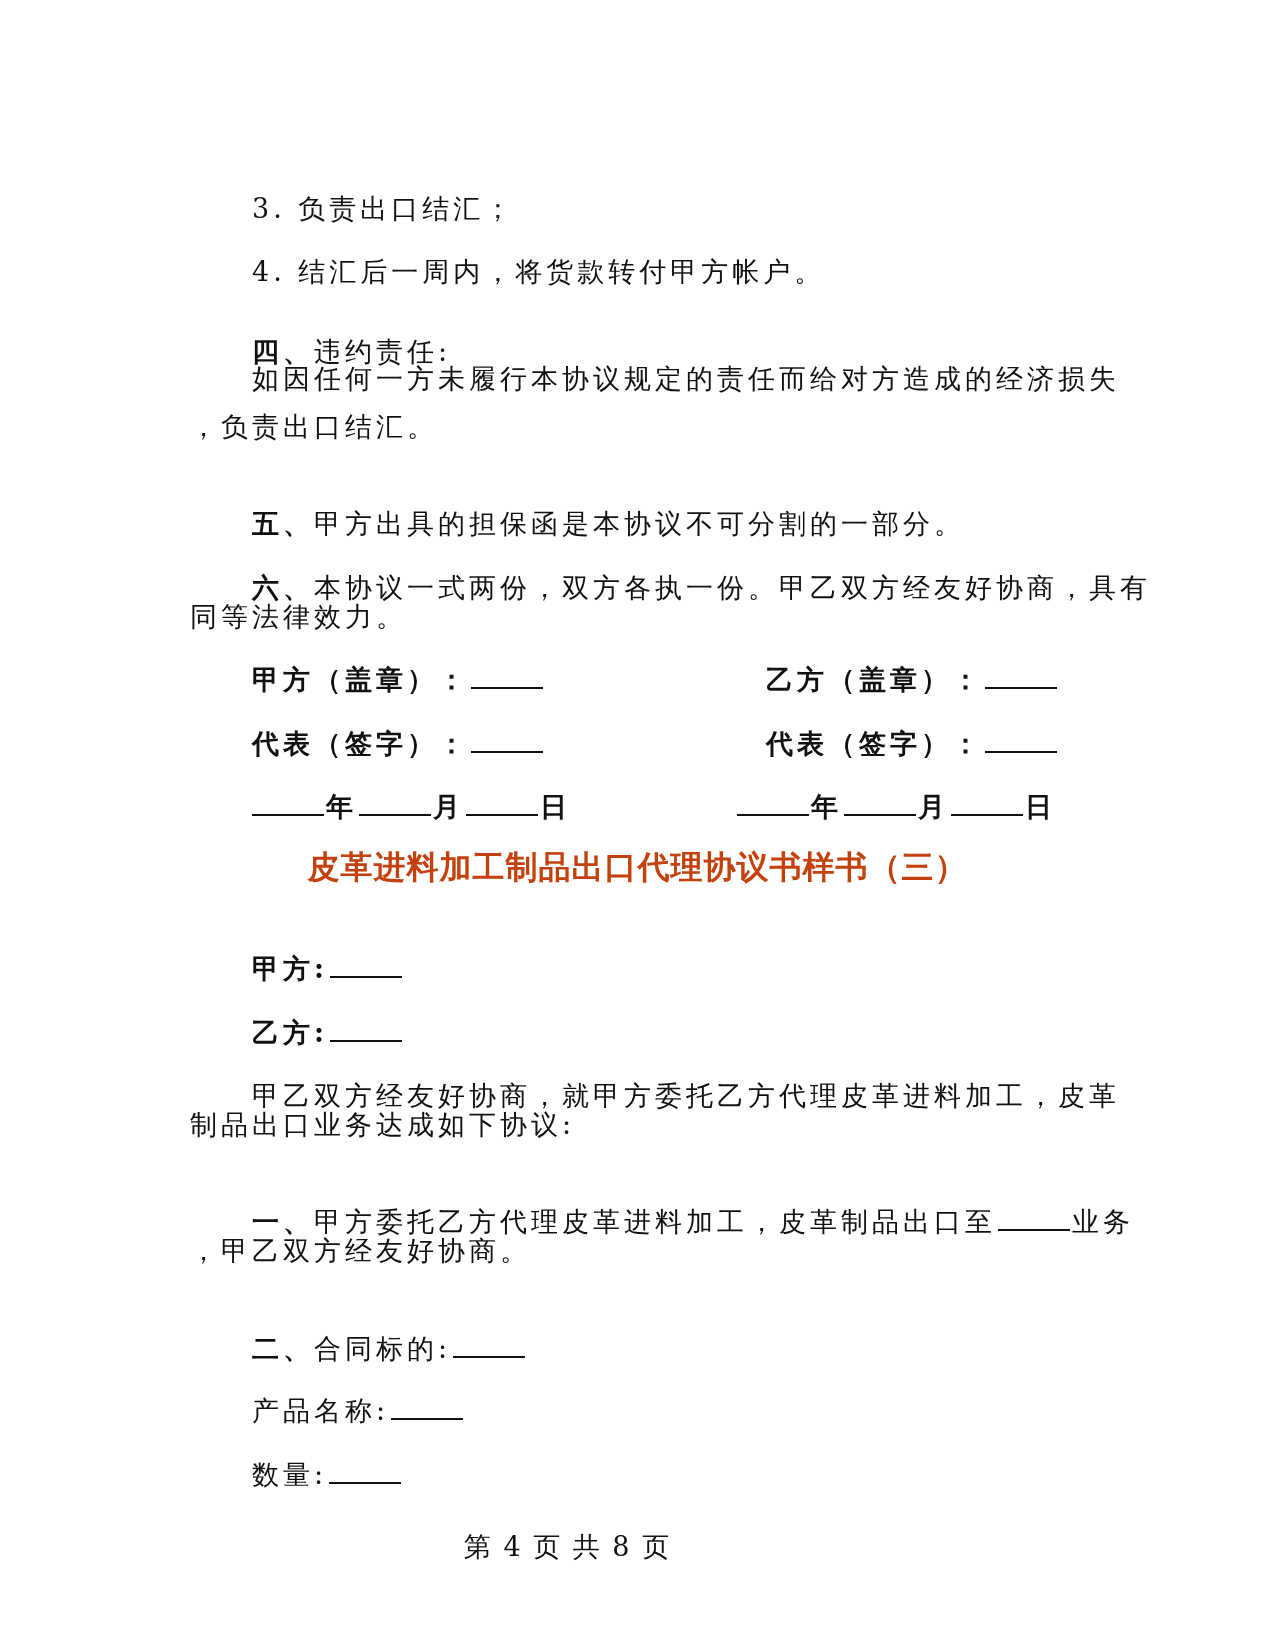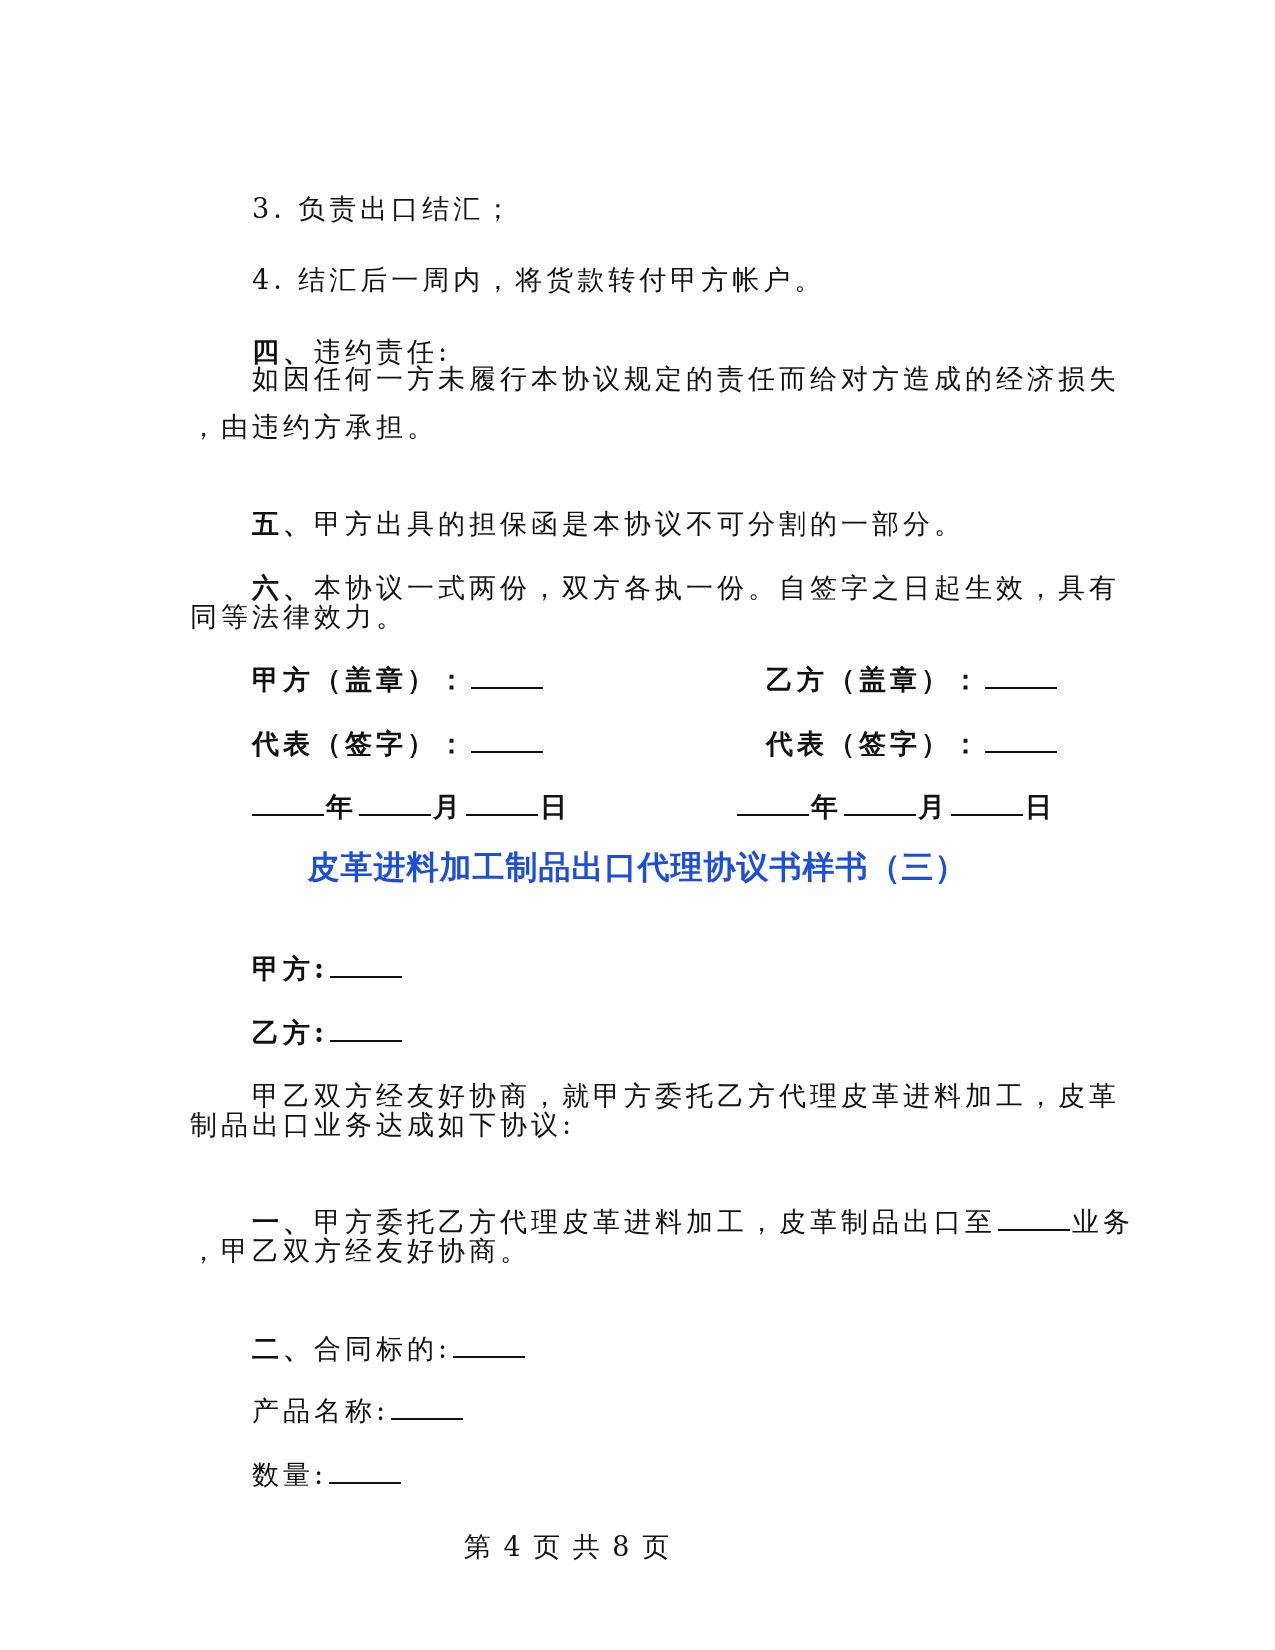--- a/index.html
+++ b/index.html
@@ -3,44 +3,44 @@
 <meta charset="utf-8">
 <style>
   html, body { margin: 0; padding: 0; background: #ffffff; }
   body { width: 1275px; height: 1650px; position: relative; overflow: hidden;
          font-family: "DejaVu Serif", "Liberation Serif", serif; color: #111; }
   .line { position: absolute; left: 190px; font-size: 27px; line-height: 36px; white-space: nowrap; letter-spacing: 4px; }
   .ind { left: 252px; margin-top: 34px; }
   .b { font-weight: bold; }
   .blank { display: inline-block; width: 72px; border-bottom: 2px solid #111; height: 22px; vertical-align: baseline; margin: 0 2px; }
   .title { position: absolute; left: 0; width: 1275px; text-align: center; font-size: 32px; line-height: 40px;
-           color: #1d4ed8; font-family: "DejaVu Sans", "Liberation Sans", sans-serif; font-weight: bold; letter-spacing: 1px; }
+           color: #c2410c; font-family: "DejaVu Sans", "Liberation Sans", sans-serif; font-weight: bold; letter-spacing: 1px; }
   .footer { position: absolute; left: 0; width: 1135px; text-align: center; font-size: 27px; line-height: 36px; letter-spacing: 2px; }
   .sig { position: absolute; font-size: 27px; line-height: 36px; white-space: nowrap; letter-spacing: 4px; font-weight: bold; }
 </style>
 </head>
 <body>
 
 <div>
 
   <div class="line ind" style="top:157px">3. 负责出口结汇；</div>
-  <div class="line ind" style="top:228px">4. 结汇后一周内，将货款转付甲方帐户。</div>
+  <div class="line ind" style="top:220px">4. 结汇后一周内，将货款转付甲方帐户。</div>
 
   <div class="line ind" style="top:300px">
     <span class="b">四、</span><span>违约责任:</span>
   </div>
   <div class="line ind" style="top:327px">如因任何一方未履行本协议规定的责任而给对方造成的经济损失</div>
-  <div class="line" style="top:409px">，由违约方承担。</div>
+  <div class="line" style="top:409px">，负责出口结汇。</div>
 
   <div class="line ind" style="top:472px">
     <span class="b">五、</span><span>甲方出具的担保函是本协议不可分割的一部分。</span>
   </div>
 
   <div class="line ind" style="top:536px">
-    <span class="b">六、</span><span>本协议一式两份，双方各执一份。自签字之日起生效，具有</span>
+    <span class="b">六、</span><span>本协议一式两份，双方各执一份。甲乙双方经友好协商，具有</span>
   </div>
   <div class="line" style="top:599px">同等法律效力。</div>
 
   <div class="sig" style="top:662px; left:252px">
     <span>甲方（盖章）：</span><span class="blank"></span>
   </div>
   <div class="sig" style="top:662px; left:766px">
     <span>乙方（盖章）：</span><span class="blank"></span>
   </div>
   <div class="sig" style="top:726px; left:252px">

